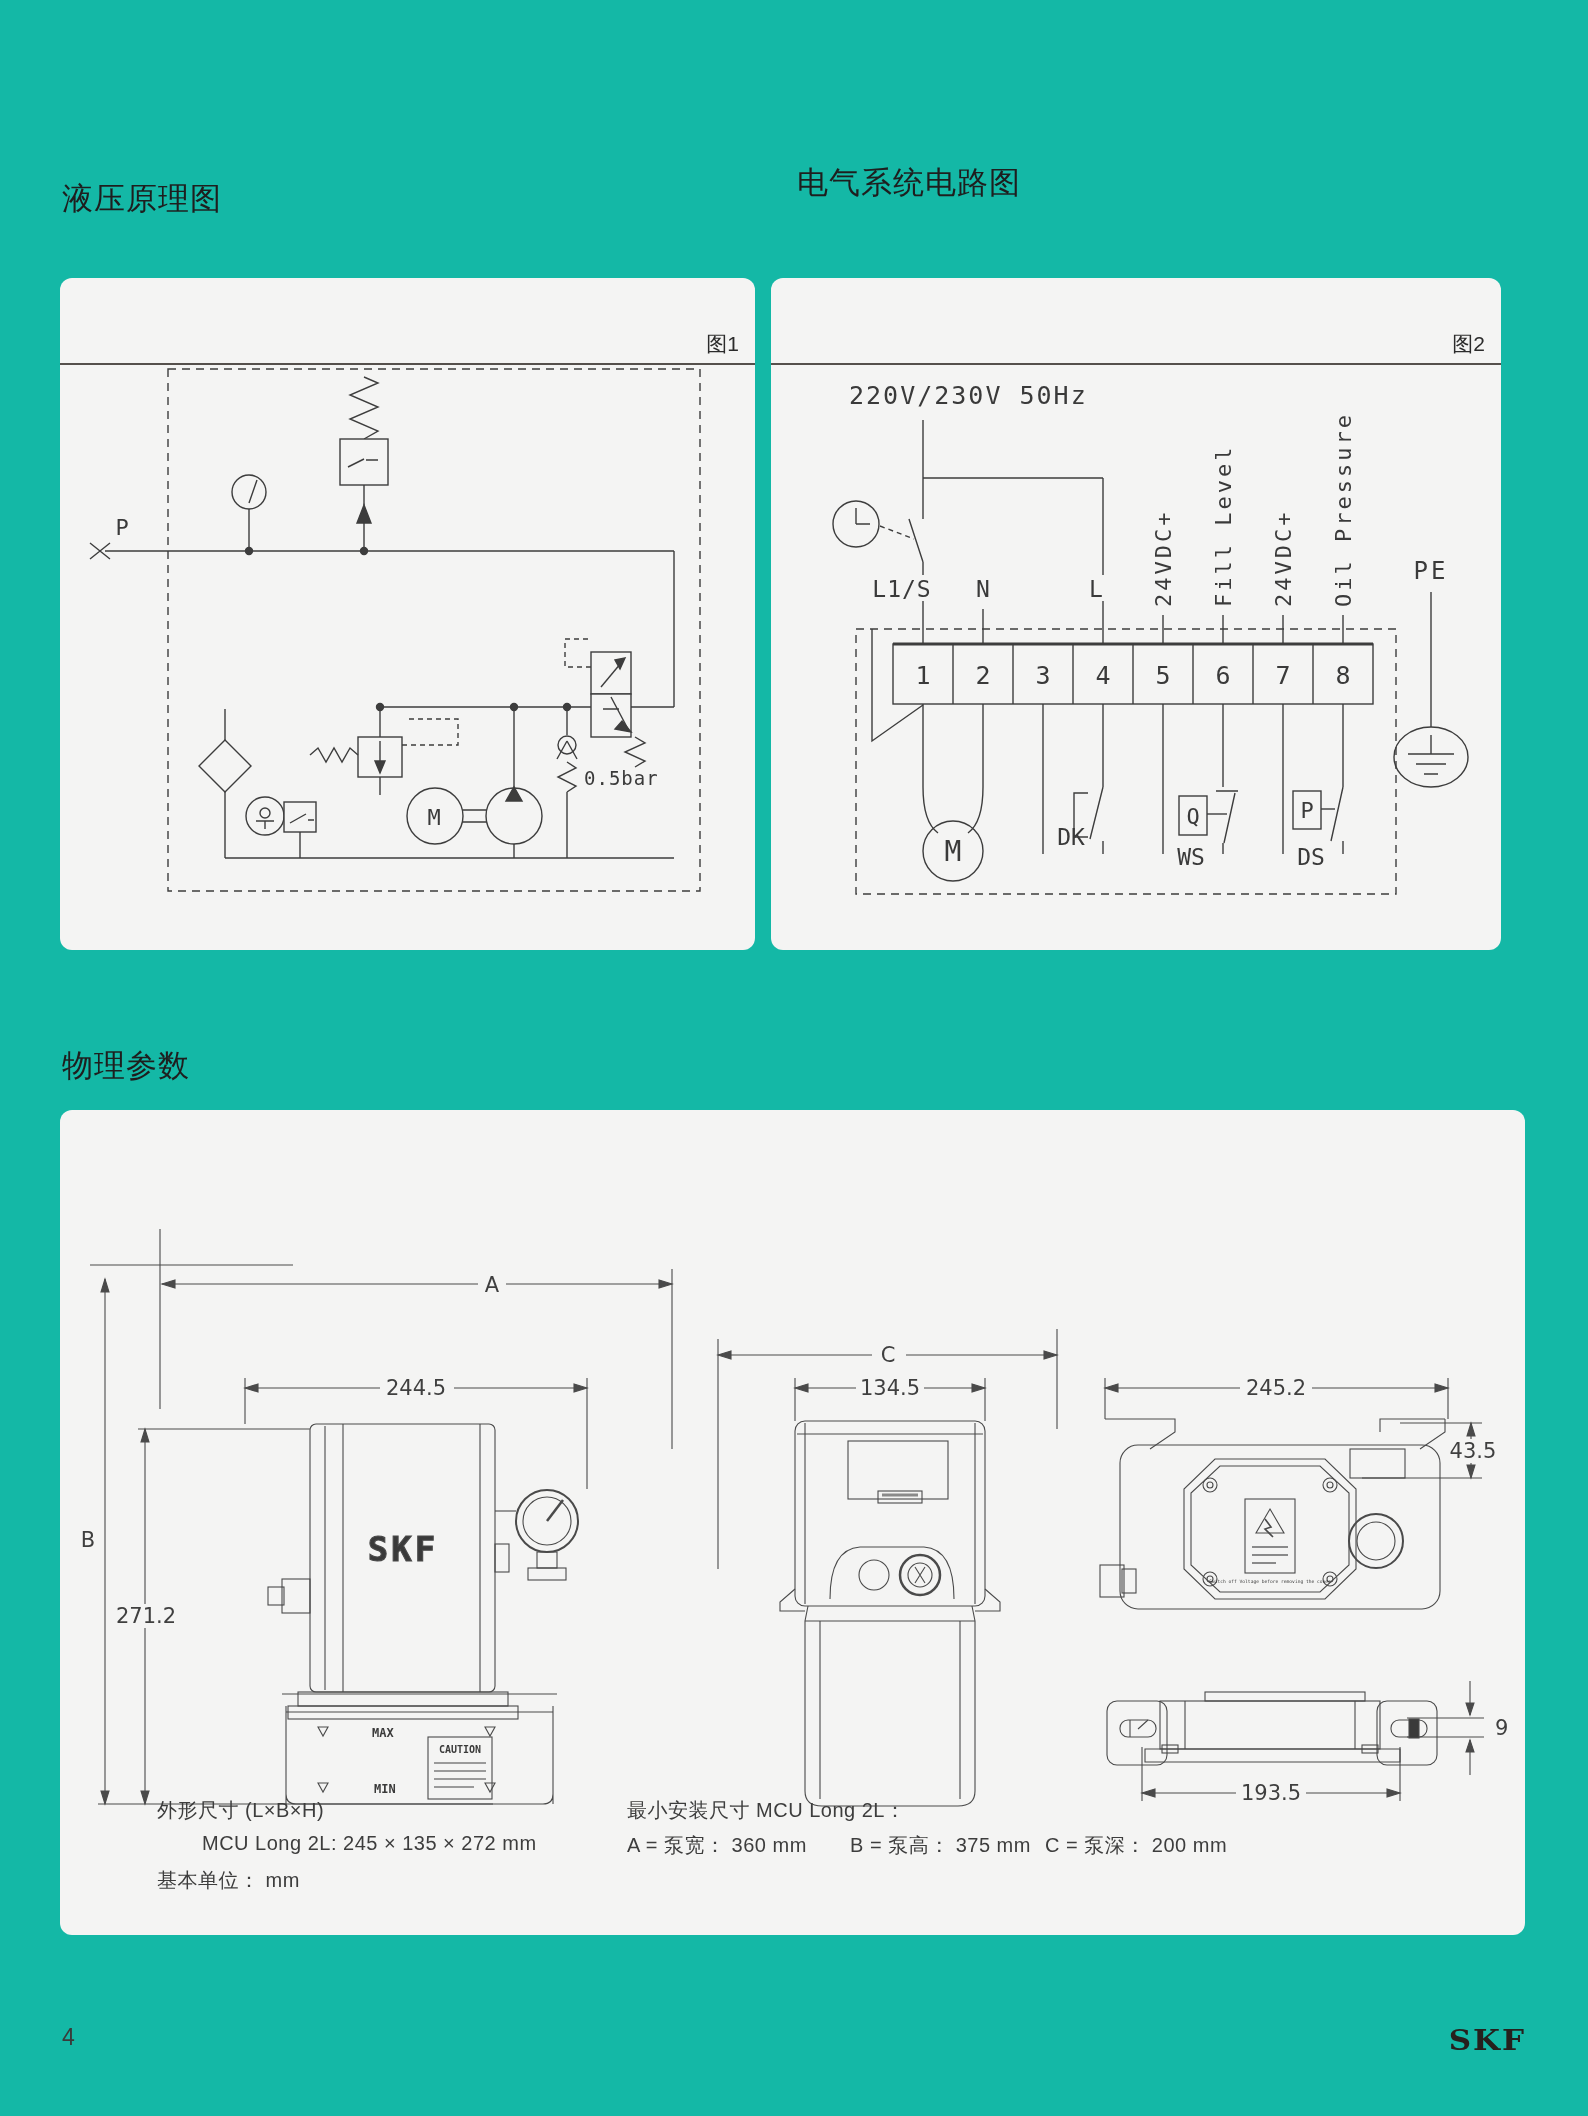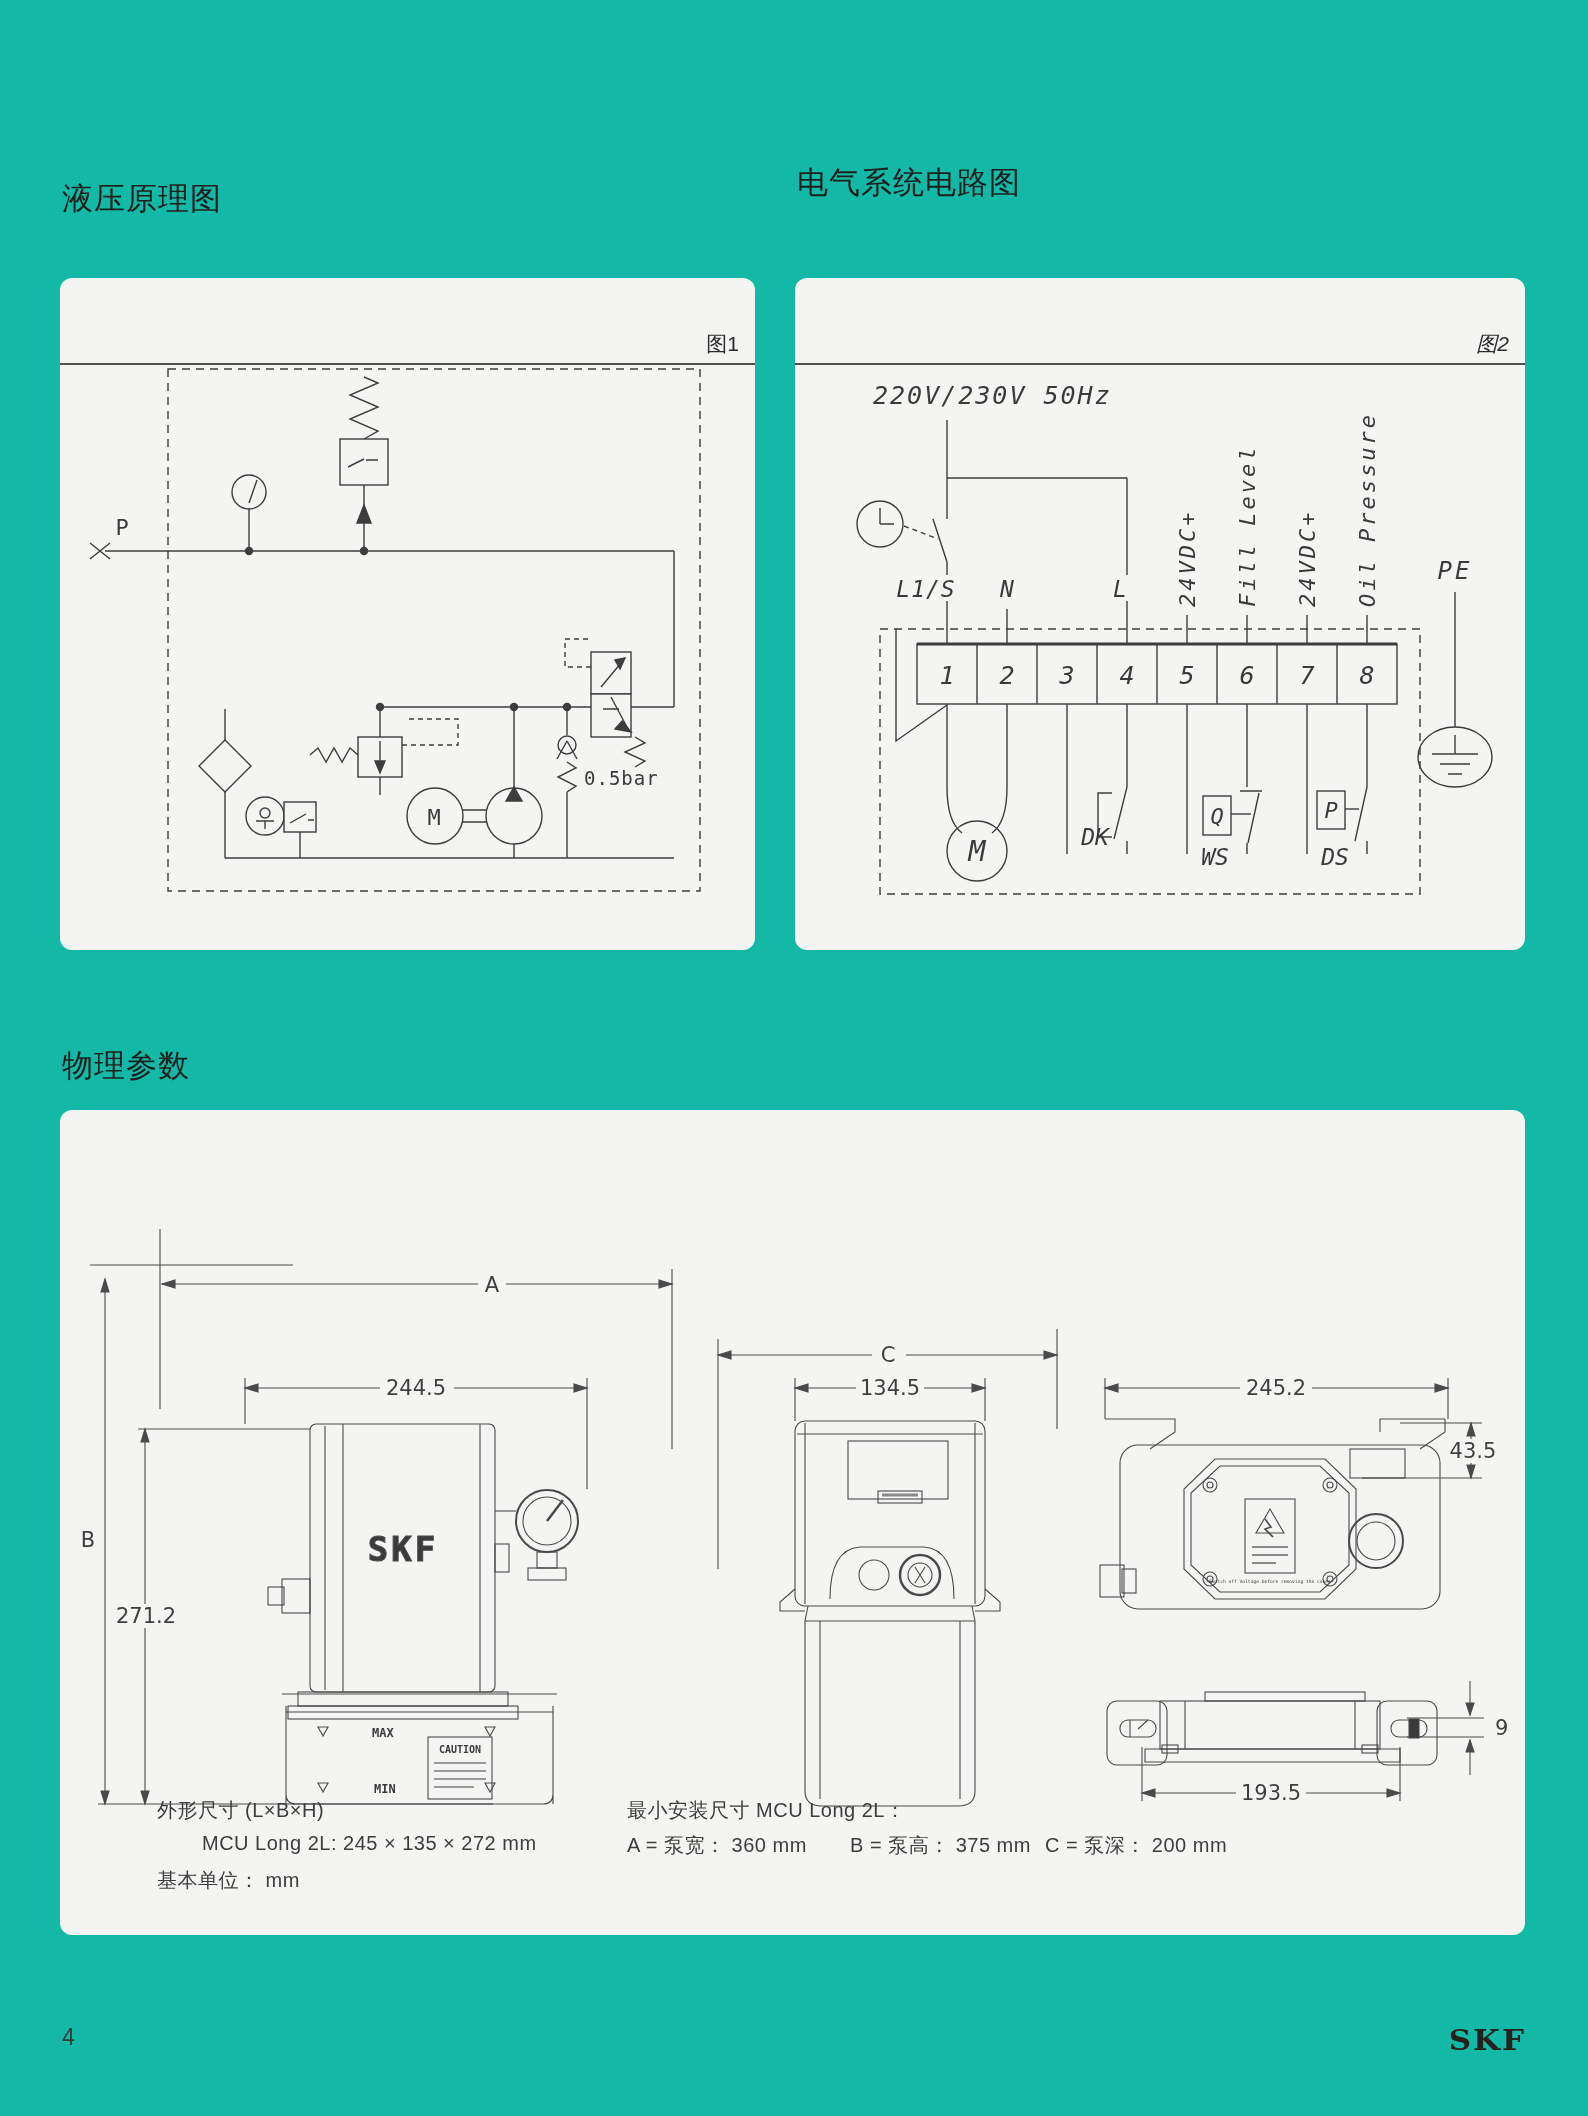--- a/index.html
+++ b/index.html
@@ -4,21 +4,21 @@
 <style>
   * { margin:0; padding:0; box-sizing:border-box; }
   body { background:#fff; font-family:"Liberation Sans","DejaVu Sans",sans-serif; }
   .page { position:relative; width:1588px; height:2116px; background:#14b8a6; overflow:hidden; }
   .title { position:absolute; font-size:31px; font-weight:500; color:#1e1e1e; letter-spacing:1px; }
   .t1 { left:62px; top:178px; }
   .t2 { left:797px; top:162px; }
   .t3 { left:62px; top:1045px; }
   .panel { position:absolute; background:#f4f4f3; border-radius:12px; }
   .p1 { left:60px; top:278px; width:695px; height:672px; }
-  .p2 { left:795px; top:278px; width:730px; height:672px;font-style:italic; }
+  .p2 { left:771px; top:278px; width:730px; height:672px; }
   .p3 { left:60px; top:1110px; width:1465px; height:825px; }
   .panel-head { position:absolute; left:0; top:0; right:0; height:39px;
     border-bottom:2px solid #55504c; text-align:right;margin-top:48px; }
   .fig { font-size:21px; color:#2b2b2b; line-height:36px; margin-right:16px; display:inline-block; }
   svg { position:absolute; left:0; top:39px; }
   svg text { font-family:"DejaVu Sans Mono","Liberation Mono",monospace; fill:#3a3a3a; }
   .dimtxt { font-family:"DejaVu Sans","Liberation Sans",sans-serif; font-size:21px; fill:#3f3f3f; }
   .schtxt { font-size:22px; letter-spacing:2px; }
   .caption { position:absolute; font-size:20px; color:#3d3d3d; letter-spacing:0.5px; }
   .footer-num { position:absolute; left:62px; top:2024px; font-size:23px; color:#3a3a3a; }

